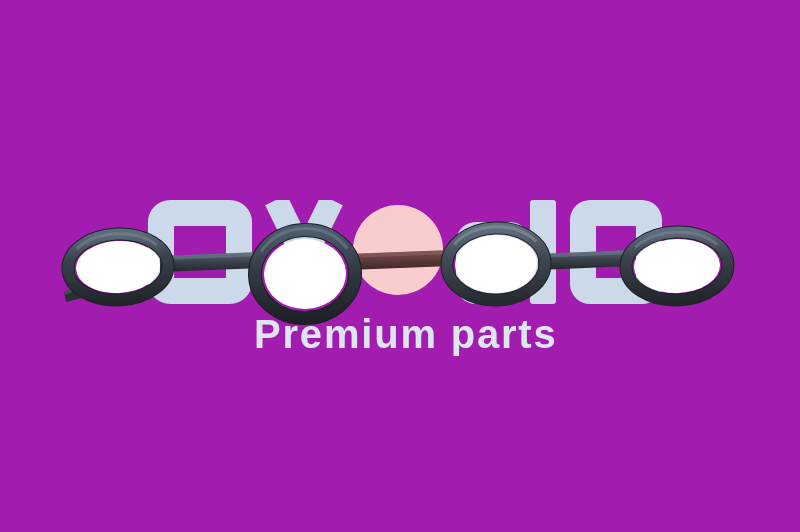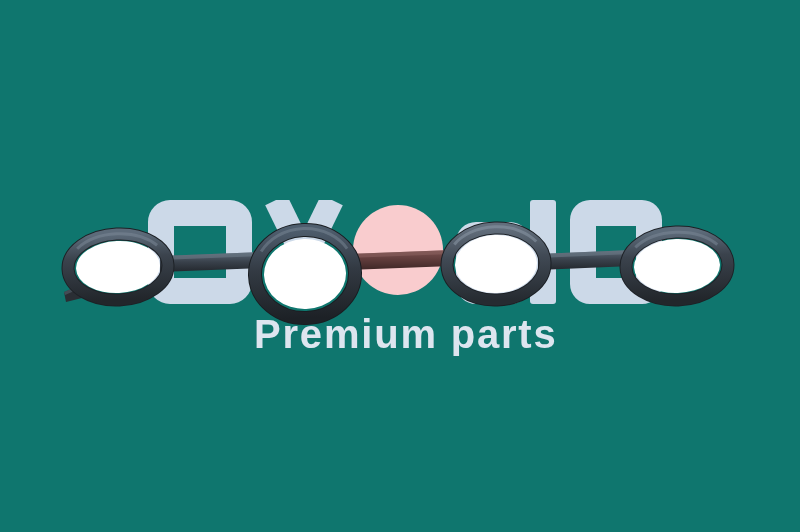--- a/index.html
+++ b/index.html
@@ -7,21 +7,21 @@
     padding: 0;
     background: #ffffff;
   }
   body {
     font-family: "Liberation Sans", sans-serif;
   }
   #stage {
     position: relative;
     width: 800px;
     height: 532px;
-    background: #0f766e;
+    background: #a21caf;
     overflow: hidden;
   }
 
   
   #watermark {
     position: absolute;
     left: 0; top: 0;
     width: 800px; height: 532px;
     pointer-events: none;
   }

